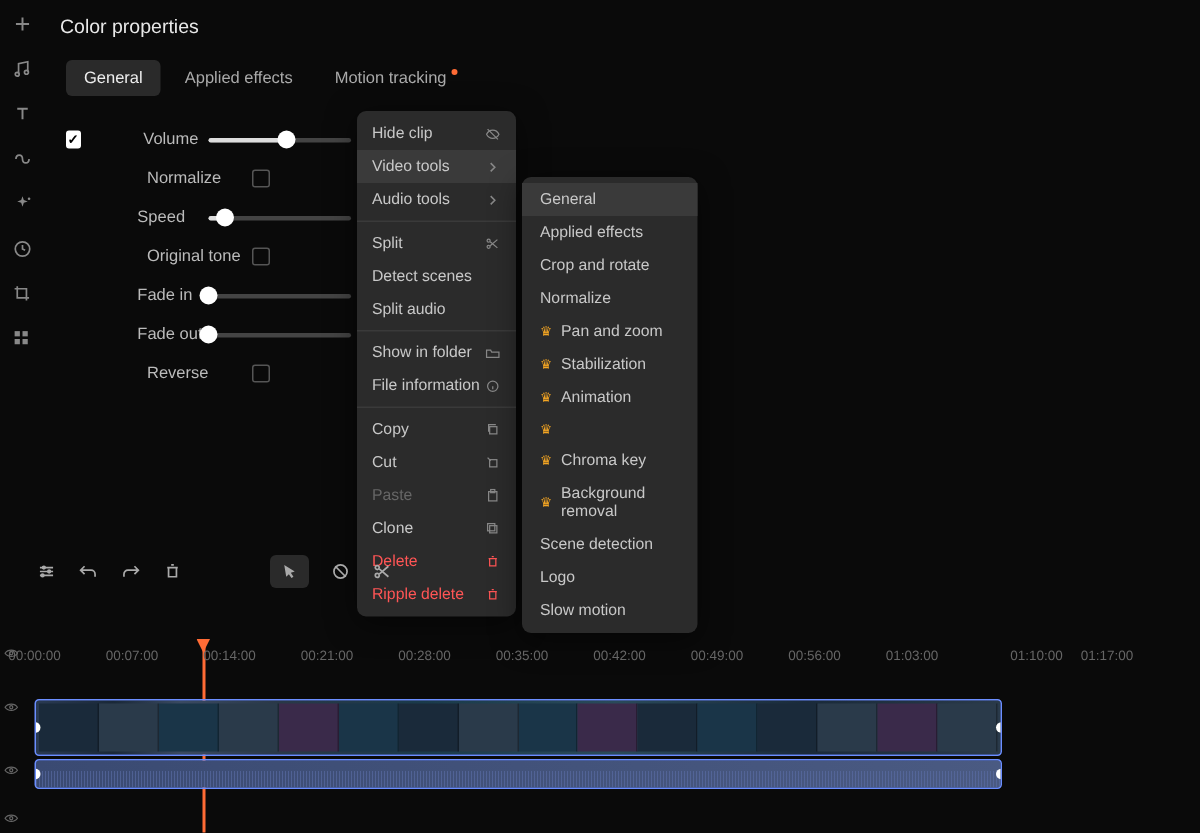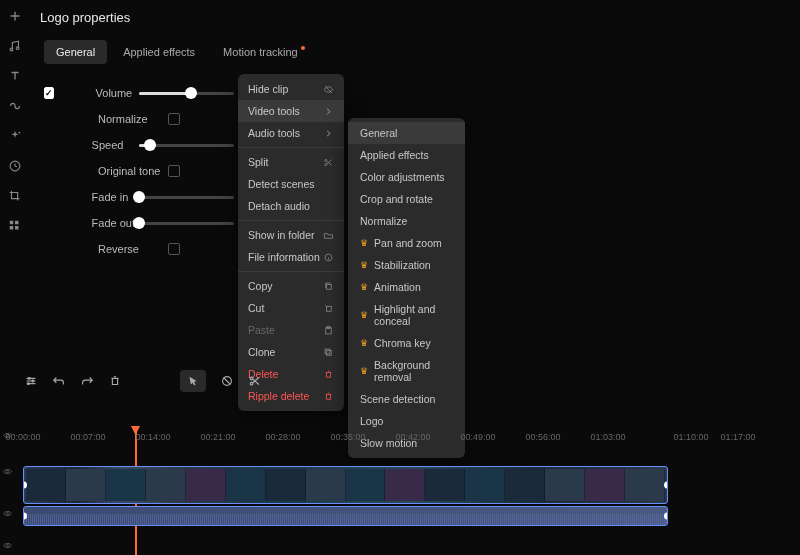--- a/index.html
+++ b/index.html
@@ -123,21 +123,21 @@
   <div class="sidebar-ic">
       <svg viewBox="0 0 16 16" fill="currentColor">
         <rect x="2" y="2" width="4" height="4"></rect>
         <rect x="8" y="2" width="4" height="4"></rect>
         <rect x="2" y="8" width="4" height="4"></rect>
         <rect x="8" y="8" width="4" height="4"></rect>
       </svg>
     </div>
 </div>
 
-<div class="hdr">Logo properties</div>
+<div class="hdr">Color properties</div>
 
 <div class="tabs">
   <div class="tab active">General</div>
   <div class="tab">Applied effects</div>
   <div class="tab dot">Motion tracking</div>
 </div>
 
 <div class="props">
   <div class="prop-row">
     <div class="prop-chk checked"></div>
@@ -234,21 +234,21 @@
           <circle cx="4" cy="5" r="1.5"></circle>
           <circle cx="4" cy="11" r="1.5"></circle>
           <path d="M5.5 6l7 6M5.5 10l7-6"></path>
         </svg>
       </span>
     </div>
   <div class="ctx-item">
       <span class="lbl">Detect scenes</span>
     </div>
   <div class="ctx-item">
-      <span class="lbl">Detach audio</span>
+      <span class="lbl">Split audio</span>
     </div>
   <div class="ctx-sep"></div>
   <div class="ctx-item">
       <span class="lbl">Show in folder</span>
       <span class="ctx-ic">
         <svg viewBox="0 0 16 16" fill="none" stroke="currentColor" stroke-width="1.2">
           <path d="M2 5h4l1 2h7v5H2z"></path>
         </svg>
       </span>
     </div>
@@ -317,43 +317,39 @@
 </div>
 
 <div class="ctx2">
   <div class="ctx-item hl">
       <span class="lbl">General</span>
     </div>
   <div class="ctx-item">
       <span class="lbl">Applied effects</span>
     </div>
   <div class="ctx-item">
-      <span class="lbl">Color adjustments</span>
-    </div>
-  <div class="ctx-item">
       <span class="lbl">Crop and rotate</span>
     </div>
   <div class="ctx-item">
       <span class="lbl">Normalize</span>
     </div>
   <div class="ctx-item">
       <span class="crown">♛</span>
       <span class="lbl">Pan and zoom</span>
     </div>
   <div class="ctx-item">
       <span class="crown">♛</span>
       <span class="lbl">Stabilization</span>
     </div>
   <div class="ctx-item">
       <span class="crown">♛</span>
       <span class="lbl">Animation</span>
     </div>
   <div class="ctx-item">
       <span class="crown">♛</span>
-      <span class="lbl">Highlight and conceal</span>
     </div>
   <div class="ctx-item">
       <span class="crown">♛</span>
       <span class="lbl">Chroma key</span>
     </div>
   <div class="ctx-item">
       <span class="crown">♛</span>
       <span class="lbl">Background removal</span>
     </div>
   <div class="ctx-item">

